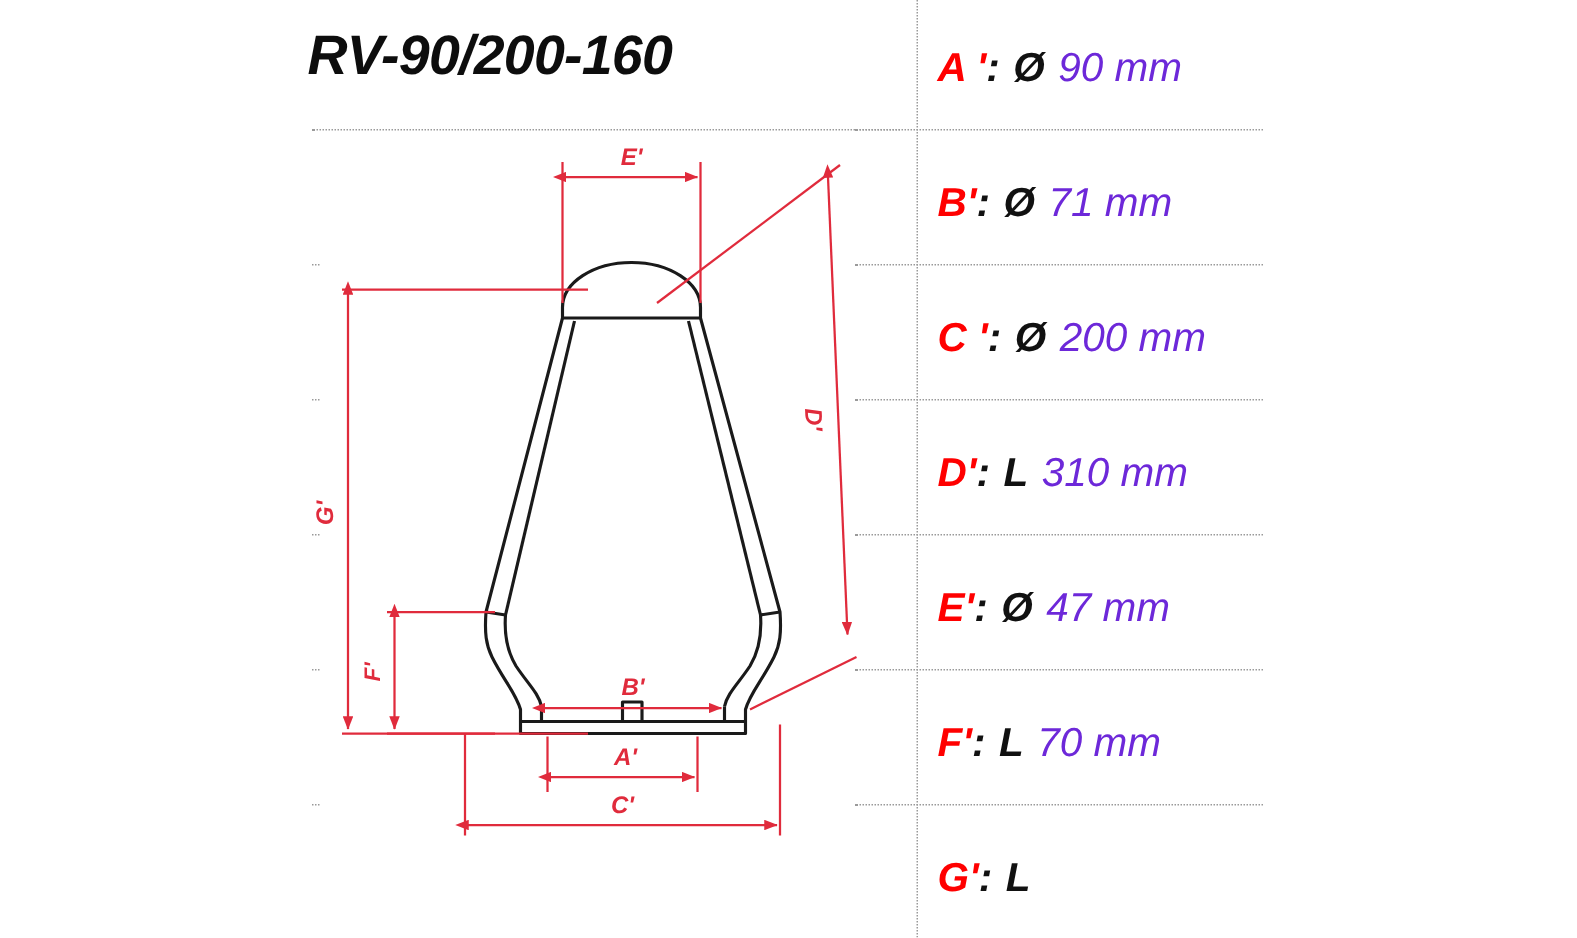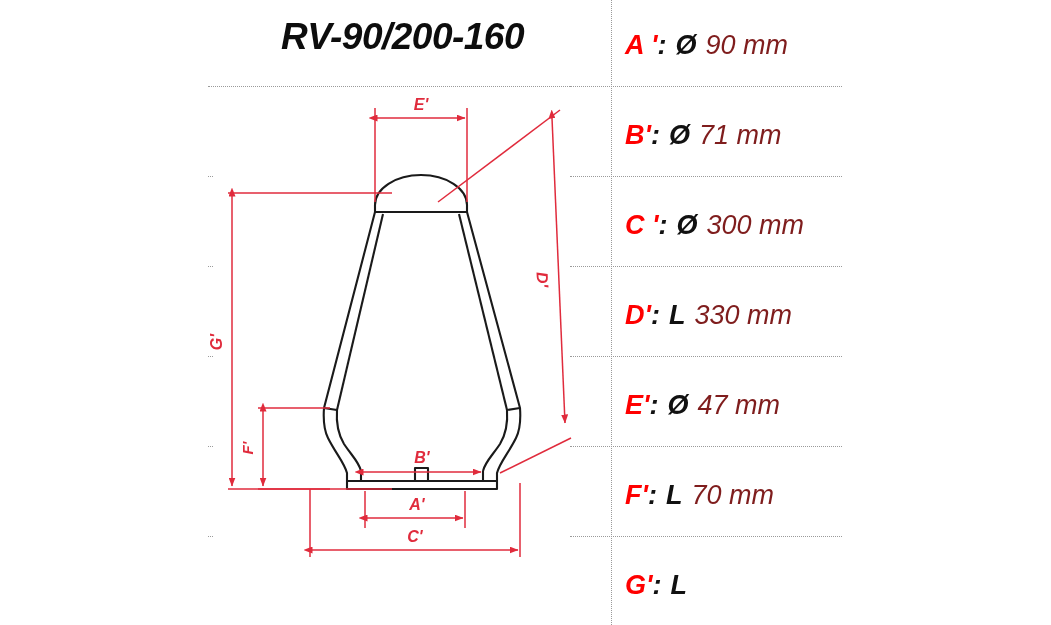--- a/index.html
+++ b/index.html
@@ -9,21 +9,20 @@
     position:relative;
     font-family:"Liberation Sans", sans-serif;
     overflow:hidden;
   }
 
   
   #product-title {
     position:absolute;
     left:205px; top:16px;
     width:395px;
-    text-align:center;
     font-size:37px;
     font-weight:bold;
     font-style:italic;
     color:#0d0d0d;
     letter-spacing:-0.5px;
     white-space:nowrap;
   }
 
   
   .h-rule {
@@ -75,21 +74,21 @@
   .spec-sym {
     font-size:27px;
     font-style:italic;
     font-weight:bold;
     color:#111;
     margin-right:9px;
   }
   .spec-val {
     font-size:27px;
     font-style:italic;
-    color:#7f1d1d;
+    color:#6d28d9;
     white-space:pre;
     text-align:center;
   }
 
   
   #drawing-panel {
     position:absolute;
     left:0; top:90px;
     width:611px; height:535px;
   }
@@ -130,28 +129,28 @@
     <span class="spec-label">B'</span>
     <span class="spec-colon">:</span>
     <span class="spec-sym">Ø</span>
     <span class="spec-val">71 mm</span>
   </div>
 
   <div class="spec-row" style="top:180px;">
     <span class="spec-label">C '</span>
     <span class="spec-colon">:</span>
     <span class="spec-sym">Ø</span>
-    <span class="spec-val">300 mm</span>
+    <span class="spec-val">200 mm</span>
   </div>
 
   <div class="spec-row" style="top:270px;">
     <span class="spec-label">D'</span>
     <span class="spec-colon">:</span>
     <span class="spec-sym">L</span>
-    <span class="spec-val">330 mm</span>
+    <span class="spec-val">310 mm</span>
   </div>
 
   <div class="spec-row" style="top:360px;">
     <span class="spec-label">E'</span>
     <span class="spec-colon">:</span>
     <span class="spec-sym">Ø</span>
     <span class="spec-val">47 mm</span>
   </div>
 
   <div class="spec-row" style="top:450px;">

